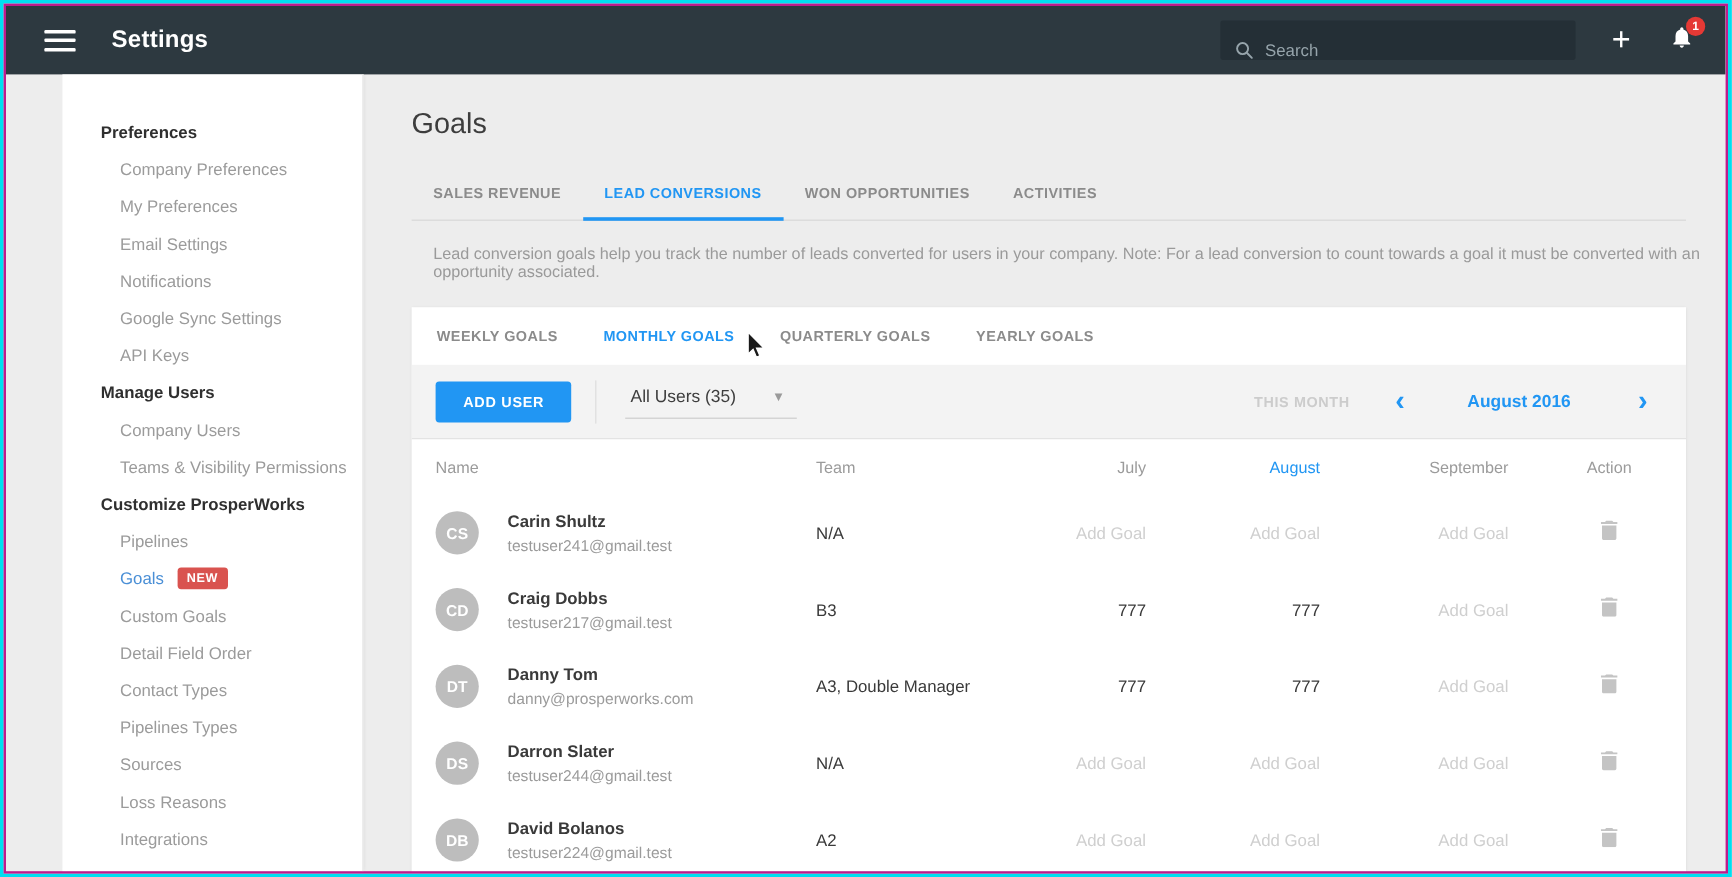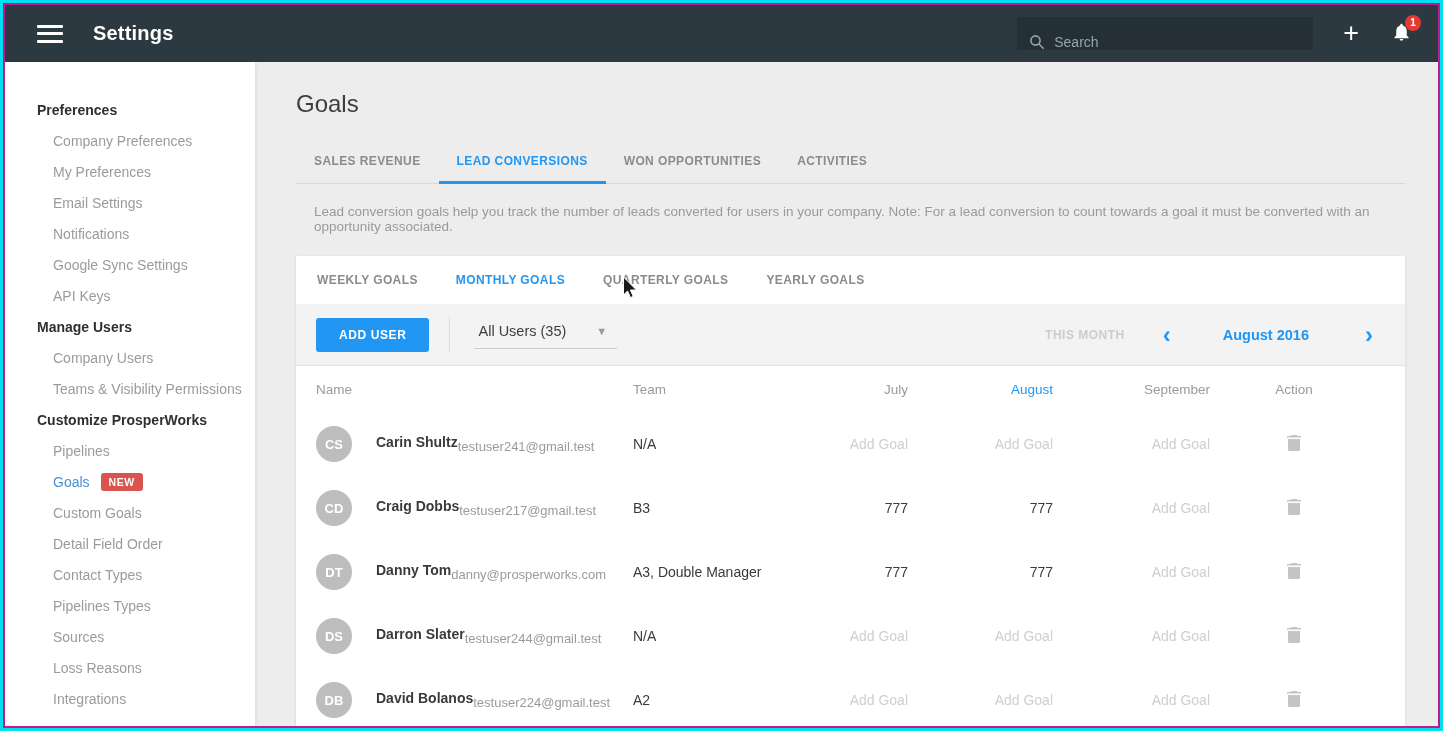--- a/index.html
+++ b/index.html
@@ -16,21 +16,21 @@
   .app-title { color: #fff; font-size: 20px; font-weight: bold; margin-left: 30px; letter-spacing: 0.2px; }
   .topbar-spacer { flex: 1; }
   .searchbox { width: 296px; height: 33px; background: #242f36; border-radius: 2px; display: flex; align-items: flex-end; margin-right: 30px; }
   .searchbox svg { margin: 0 9px 0 12px; }
   .searchbox .search-text { color: #96a4ab; font-size: 14px; }
   .plus-btn { color: #fff; font-size: 27px; font-weight: 300; margin-right: 32px; cursor: pointer; line-height: 1; }
   .bell-wrap { position: relative; margin-right: 26px; cursor: pointer; }
   .notif-badge { position: absolute; top: -6px; right: -9px; min-width: 16px; height: 16px; background: #e53935; border-radius: 50%; color: #fff; font-size: 10px; font-weight: bold; display: flex; align-items: center; justify-content: center; }
 
   
-  .content { flex: 1; display: flex; min-height: 0; }
+  .content { flex: 1; display: flex; min-height: 0; padding-left: 47px; }
   .sidebar { flex: 0 0 251px; background: #fff; border-right: 1px solid #e2e2e2; box-shadow: 1px 0 3px rgba(0,0,0,.06); padding-top: 32px; overflow: hidden; }
   .side-title { height: 31px; display: flex; align-items: center; padding-left: 32px; font-size: 14px; font-weight: bold; color: #2f2f2f; }
   .side-item { height: 31px; display: flex; align-items: center; padding-left: 48px; font-size: 14px; color: #9b9b9b; cursor: pointer; }
   .side-item.active .side-label { color: #4a8fd6; }
   .badge-new { background: #d9534f; color: #fff; font-size: 10.5px; font-weight: bold; padding: 3px 8px; border-radius: 3px; margin-left: 11px; letter-spacing: 0.5px; }
 
   .main { flex: 1; display: flex; flex-direction: column; padding-left: 40px; min-width: 0; position: relative; }
   .page-title { margin-top: 28px; font-size: 24px; color: #3d3d3d; font-weight: 400; }
 
   .tabs { display: flex; margin-top: 24px; margin-right: 33px; border-bottom: 1px solid #d8d8d8; }
@@ -63,21 +63,21 @@
   .col-name { flex: 0 0 317px; display: flex; align-items: center; min-width: 0; }
   .col-team { flex: 0 0 200px; font-size: 14px; color: #3a3a3a; }
   .col-july { flex: 0 0 75px; text-align: right; font-size: 14px; }
   .col-aug  { flex: 0 0 145px; text-align: right; font-size: 14px; }
   .col-sep  { flex: 0 0 157px; text-align: right; font-size: 14px; }
   .col-action { flex: 0 0 168px; text-align: center; }
   .thead .col-team, .thead .col-july, .thead .col-aug, .thead .col-sep, .thead .col-action { font-size: 13.5px; color: #9b9b9b; }
   .thead .col-aug { color: #2196f3; }
 
   .avatar { width: 36px; height: 36px; border-radius: 50%; background: #bdbdbd; color: #fff; font-size: 13px; font-weight: bold; display: flex; align-items: center; justify-content: center; margin-right: 24px; flex: none; }
-  .person { display: flex; flex-direction: row; }
+  .person { display: flex; flex-direction: column; }
   .person .p-name { font-size: 14px; font-weight: bold; color: #3a3a3a; }
   .person .p-email { font-size: 13px; color: #9b9b9b; margin-top: 5px; }
   .goal-val { color: #3a3a3a; cursor: pointer; }
   .goal-val.placeholder { color: #cfcfcf; }
   .trash-btn { display: inline-block; cursor: pointer; }
 
   .mouse-cursor { position: absolute; left: 622px; top: 276px; z-index: 50; pointer-events: none; }
 </style>
 </head>
 <body>

